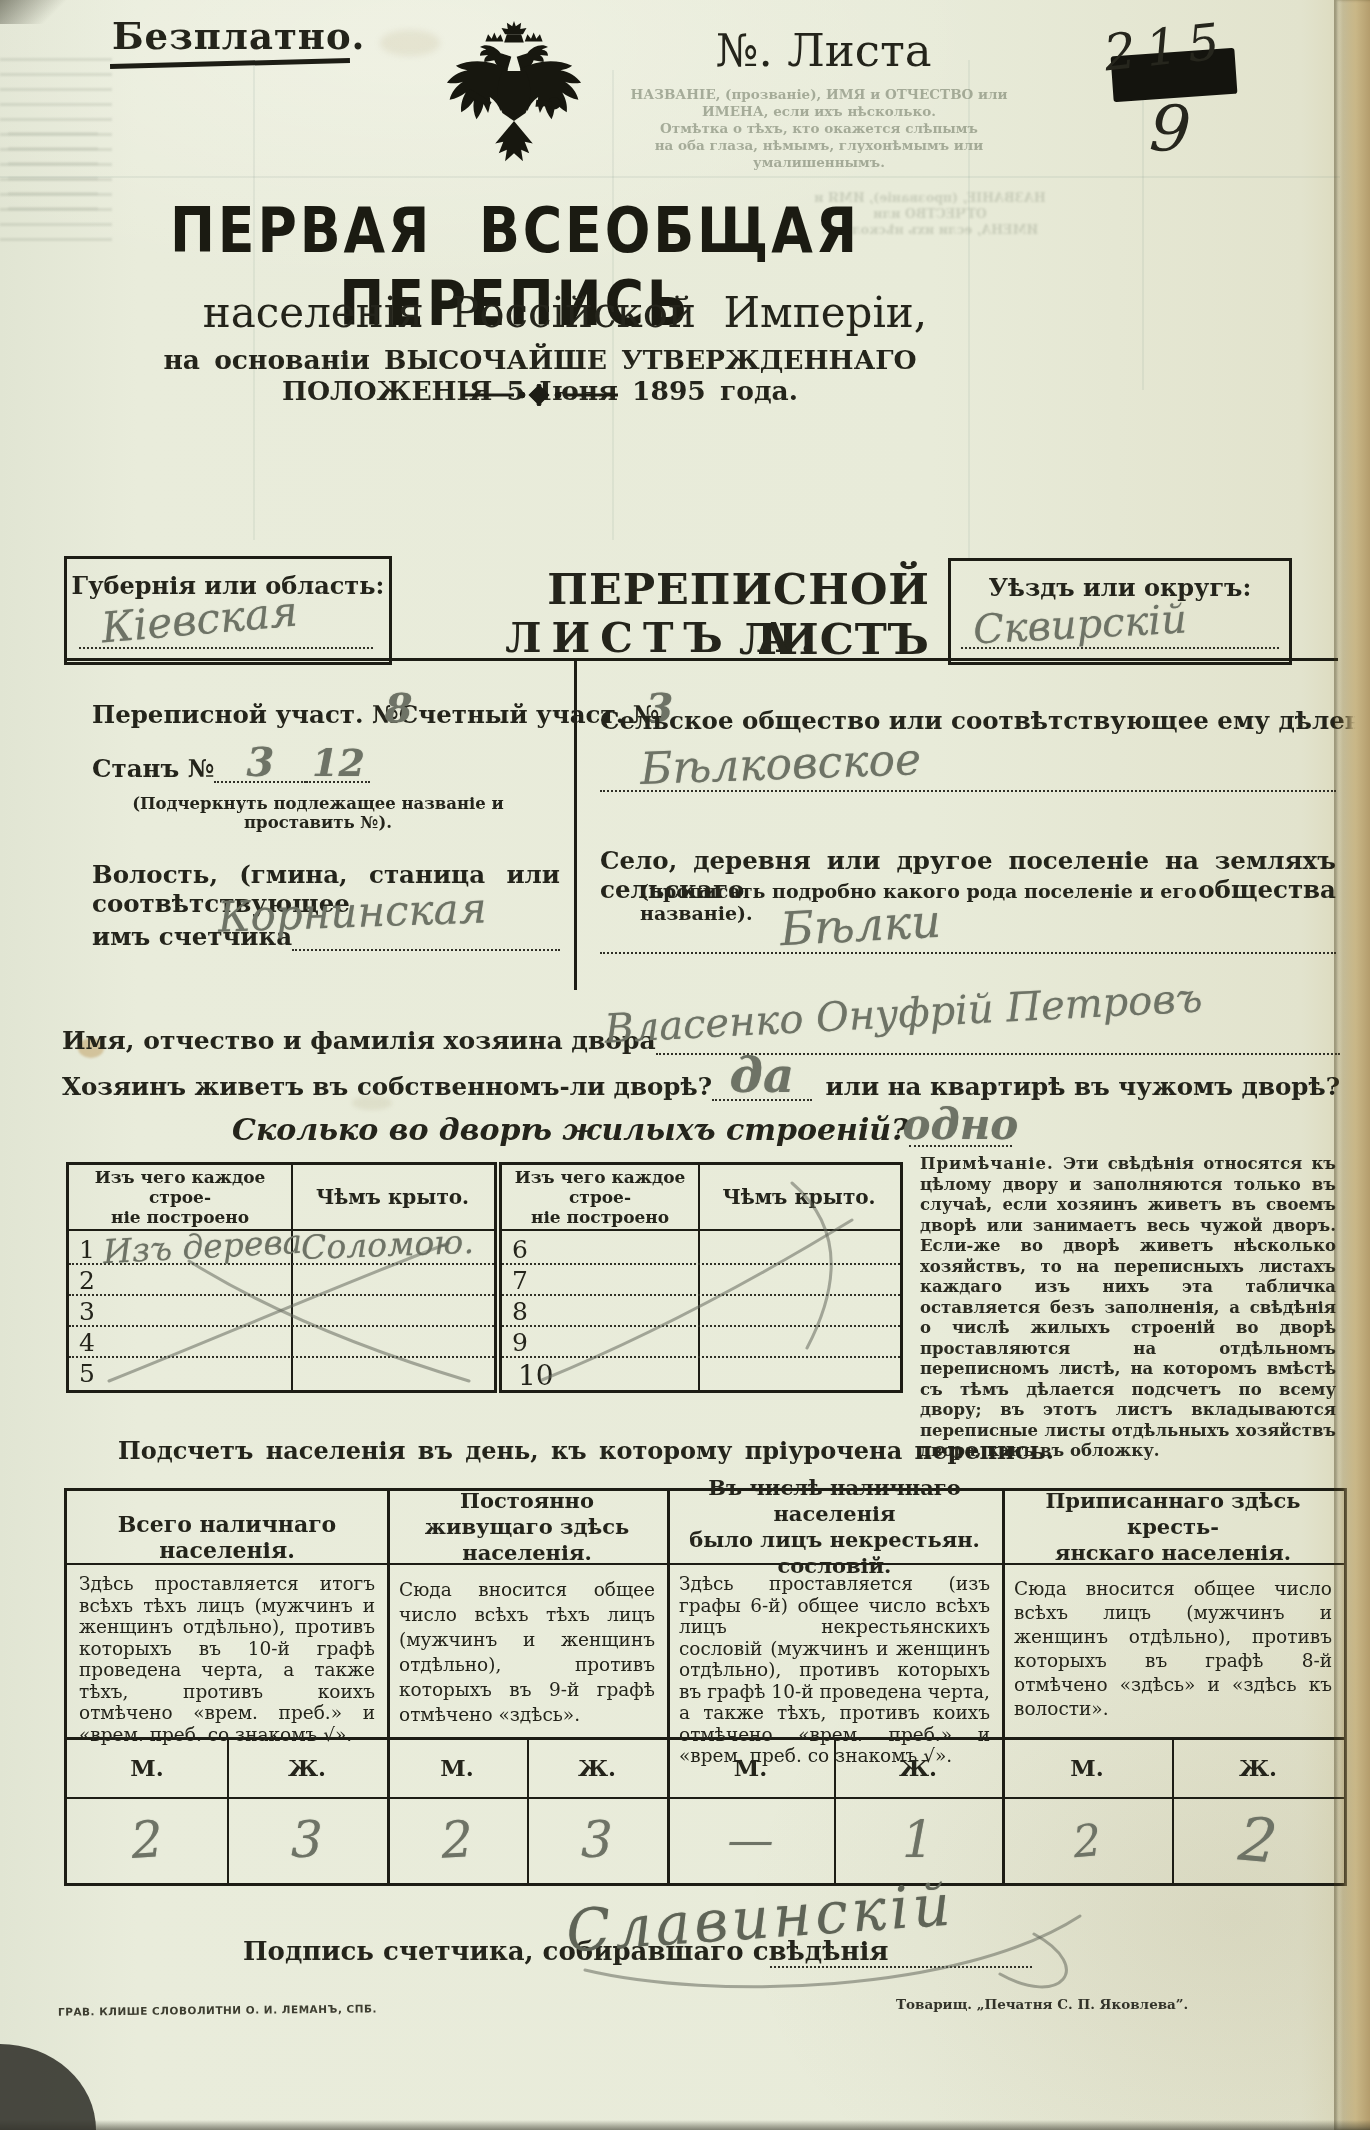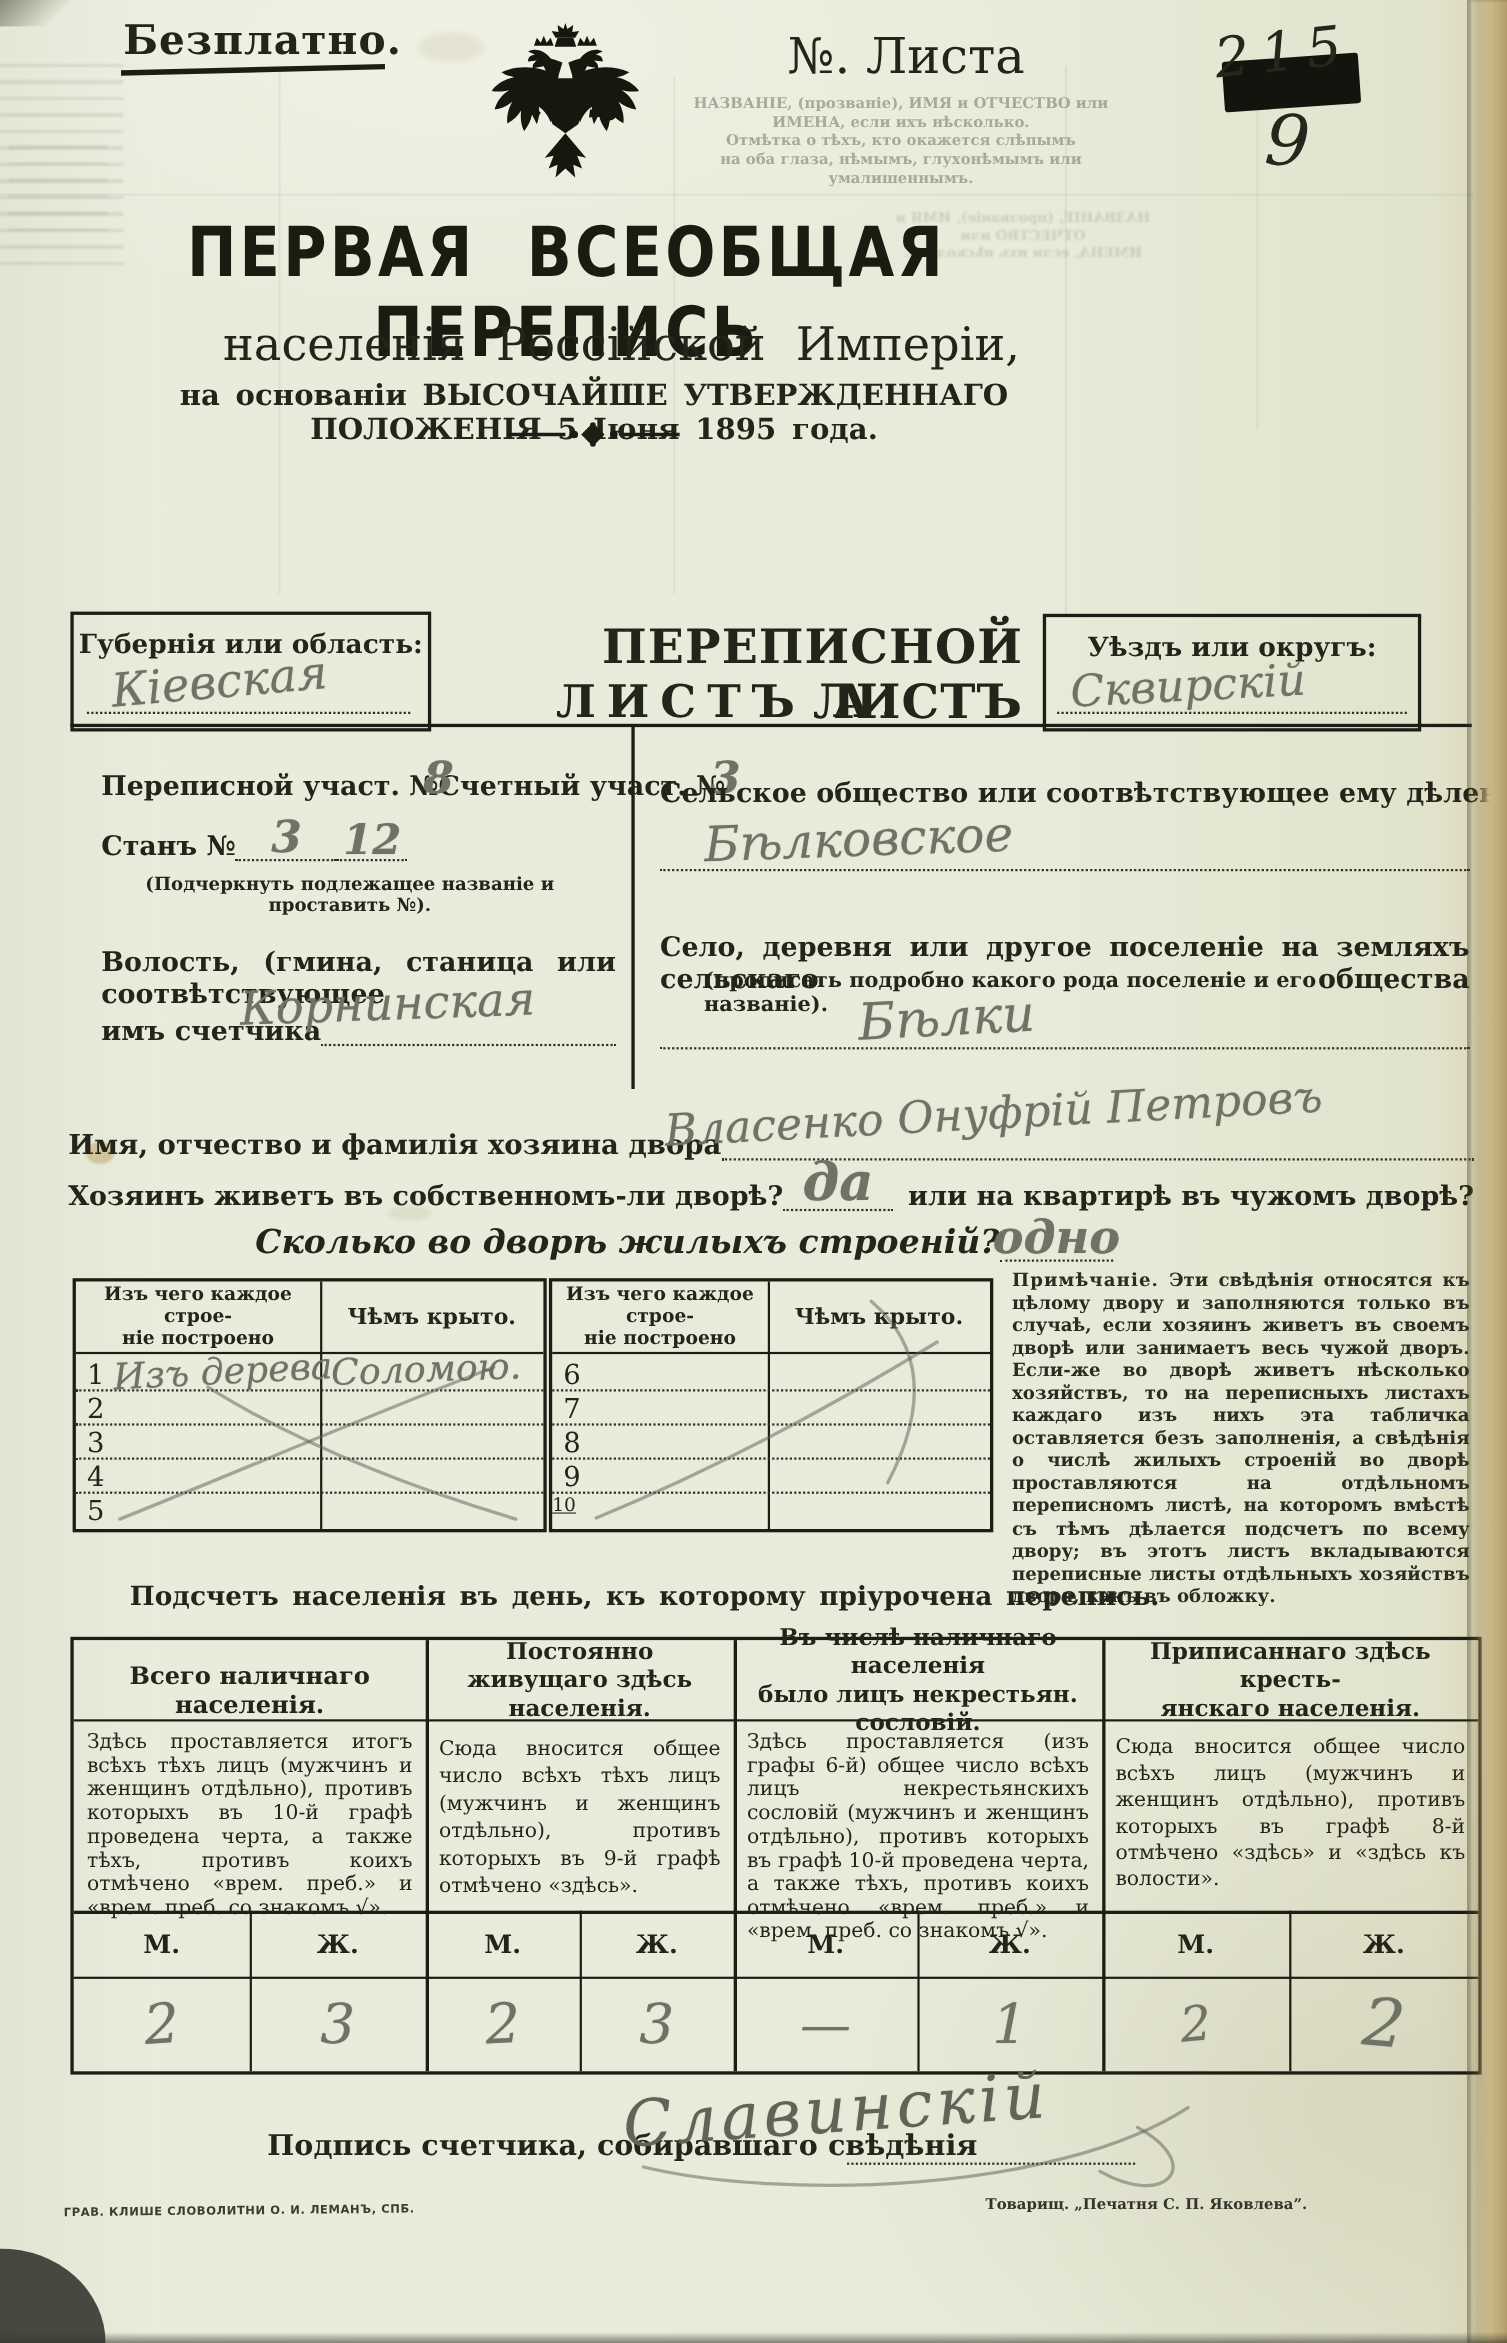--- a/index.html
+++ b/index.html
@@ -211,21 +211,21 @@
   <div class="abs box" style="left:499px;top:1162px;width:398px;height:225px;">
     <div class="abs hcell b" style="left:0;top:0;width:196px;height:64px;font-size:17px;line-height:20px;">Изъ чего каждое строе-
 ніе построено</div>
     <div class="abs hcell b" style="left:196px;top:0;width:202px;height:64px;font-size:20px;">Чѣмъ крыто.</div>
     <div class="abs hr" style="left:0;top:64px;width:100%;height:2px;"></div>
     <div class="abs hr" style="left:196px;top:0;width:2px;height:100%;"></div>
     <div class="abs" style="left:10px;top:70px;font-size:25px;">6</div>
     <div class="abs" style="left:10px;top:101px;font-size:25px;">7</div>
     <div class="abs" style="left:10px;top:132px;font-size:25px;">8</div>
     <div class="abs" style="left:10px;top:163px;font-size:25px;">9</div>
-    <div class="abs" style="left:0;top:194px;font-size:17px;text-decoration:underline;">10</div>
+    <div class="abs" style="left:16px;top:194px;font-size:28px;">10</div>
     <div class="abs dotline" style="left:0;top:98px;width:100%;"></div>
     <div class="abs dotline" style="left:0;top:129px;width:100%;"></div>
     <div class="abs dotline" style="left:0;top:160px;width:100%;"></div>
     <div class="abs dotline" style="left:0;top:191px;width:100%;"></div>
     <svg class="abs stroke" style="left:0;top:10px;" width="398" height="212" xmlns="http://www.w3.org/2000/svg">
       <path d="M40 205 C150 160 260 100 350 45"></path>
       <path d="M290 8 q70 60 15 165"></path>
     </svg>
   </div>
 

